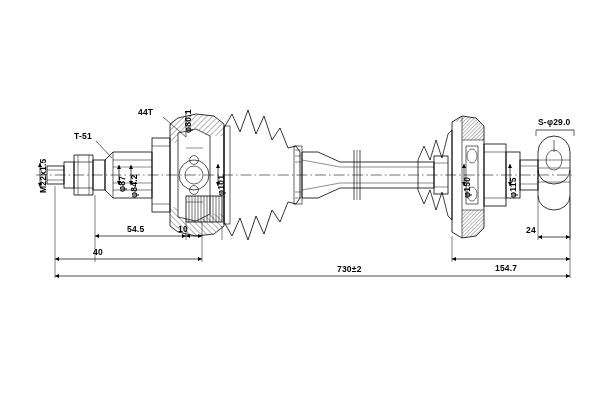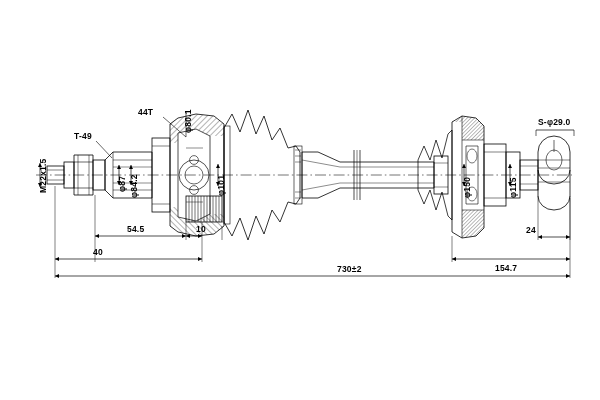--- a/index.html
+++ b/index.html
@@ -273,41 +273,41 @@
       <line x1="536" y1="130" x2="574" y2="130"></line>
       <line x1="536" y1="130" x2="536" y2="136" stroke-width="0.6"></line>
       <line x1="574" y1="130" x2="574" y2="136" stroke-width="0.6"></line>
     </g>
 
   </g>
 </svg>
 
 <div class="lbl vert" style="left:38px; top:193px;">M22x1.5</div>
 
-<div class="lbl" style="left:74px; top:131px;">T-49</div>
+<div class="lbl" style="left:74px; top:131px;">T-51</div>
 
 <div class="lbl" style="left:138px; top:107px;text-align:center;">44T</div>
 
 <div class="lbl vert" style="left:183px; top:133px;">φ80.1</div>
 
 <div class="lbl vert" style="left:117px; top:192px;">φ87</div>
 
 <div class="lbl vert" style="left:129px; top:198px;">φ84.2</div>
 
 <div class="lbl vert" style="left:216px; top:196px;">φ101</div>
 
 <div class="lbl vert" style="left:462px; top:198px;">φ150</div>
 
 <div class="lbl vert" style="left:508px; top:198px;">φ115</div>
 
 <div class="lbl" style="left:538px; top:117px;text-align:center;">S-φ29.0</div>
 
 <div class="lbl" style="left:127px; top:224px;">54.5</div>
 
-<div class="lbl" style="left:196px; top:224px;">10</div>
+<div class="lbl" style="left:178px; top:224px;">10</div>
 
 <div class="lbl" style="left:93px; top:247px;">40</div>
 
 <div class="lbl" style="left:296px; top:264px;margin-left:41px;">730±2</div>
 
 <div class="lbl" style="left:495px; top:247px;margin-top:16px;">154.7</div>
 
 <div class="lbl" style="left:526px; top:225px;">24</div>
 
 </div>

